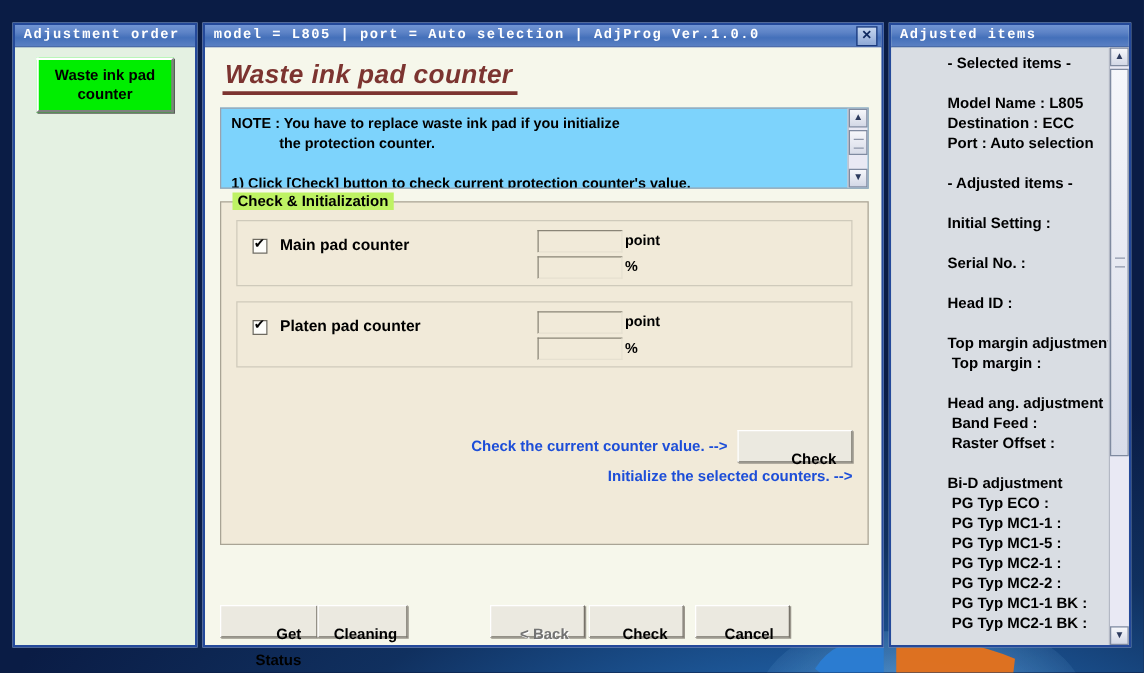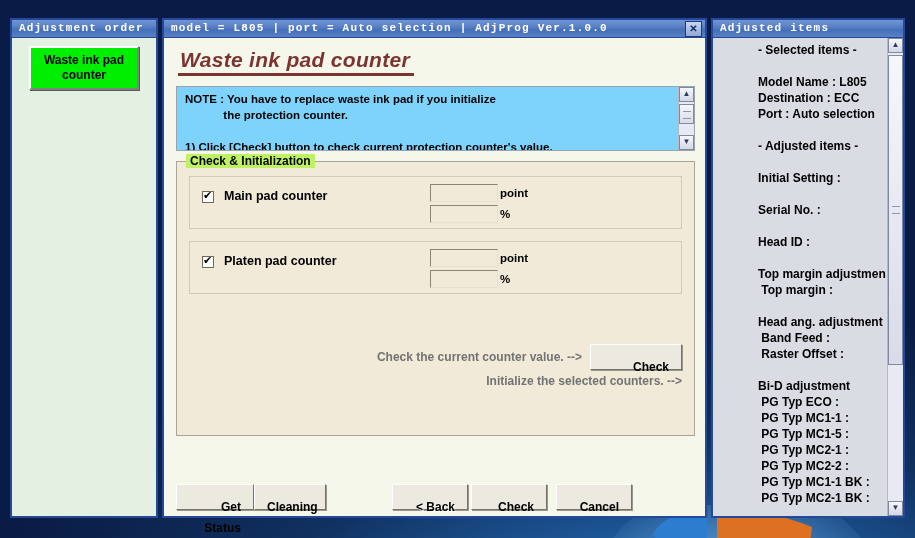--- a/index.html
+++ b/index.html
@@ -274,42 +274,42 @@
     right: 12px;
     display: flex;
     align-items: center;
     gap: 8px;
   }
   .action-row.r1 { top: 182px; }
   .action-row.r2 { top: 212px; }
   .action-label {
     font-size: 12px;
     font-weight: bold;
-    color: #737373;
+    color: #1d4ed8;
     white-space: nowrap;
   }
 
   .btn {
     font-family: "Liberation Sans", sans-serif;
     font-size: 12px;
     font-weight: bold;
     color: #000;
     background: #ebe9e0;
     border-top: 1px solid #ffffff;
     border-left: 1px solid #ffffff;
     border-right: 1px solid #77736a;
     border-bottom: 1px solid #77736a;
     box-shadow: 1px 1px 0 #9a968c;
     box-sizing: border-box;
     text-align: right;
     cursor: pointer;
     padding: 12px;
   }
   .btn:disabled, .btn.disabled {
-    color: #000000;
+    color: #737373;
     text-shadow: 1px 1px 0 #ffffff;
     cursor: default;
   }
   .btn.wide { width: 92px; height: 23px; line-height: 21px; }
 
   #footer-bar {
     position: absolute;
     left: 12px; right: 12px; bottom: 8px;
     height: 24px;
   }

